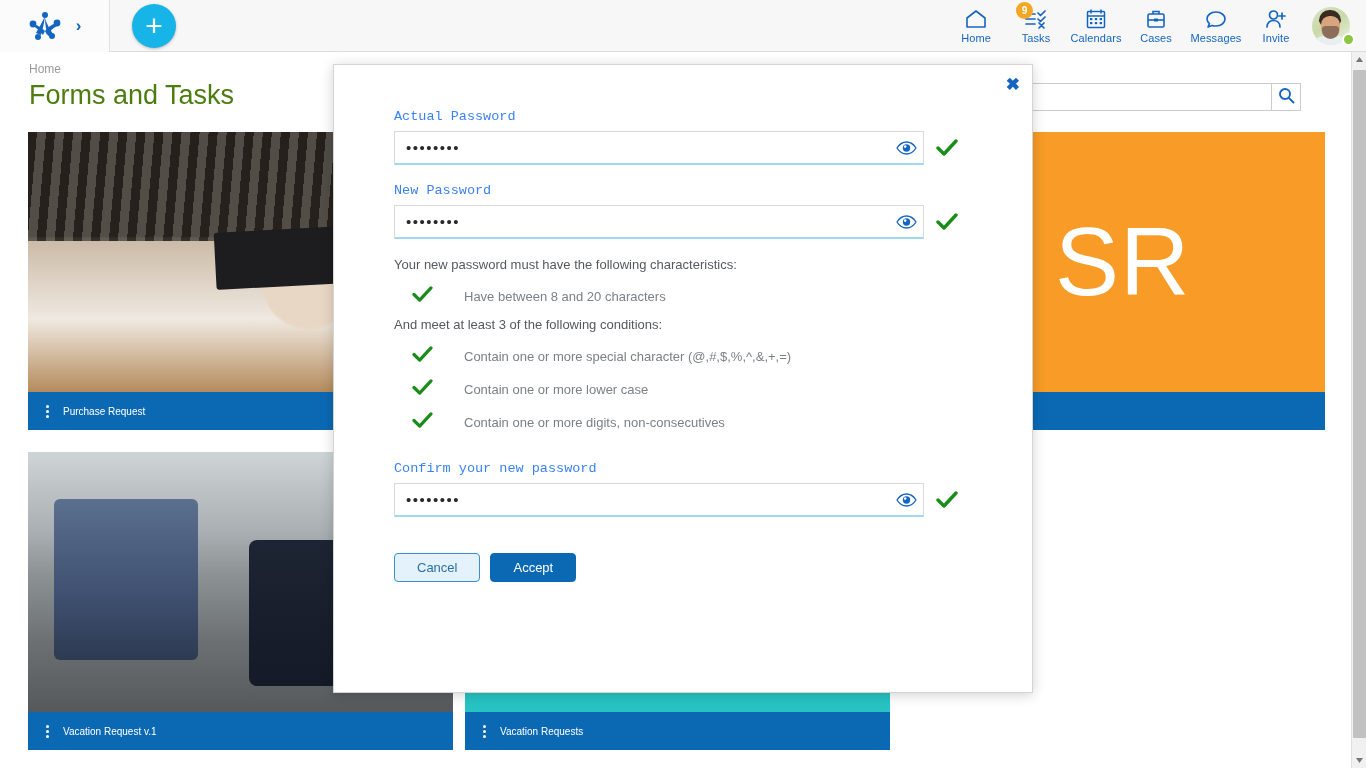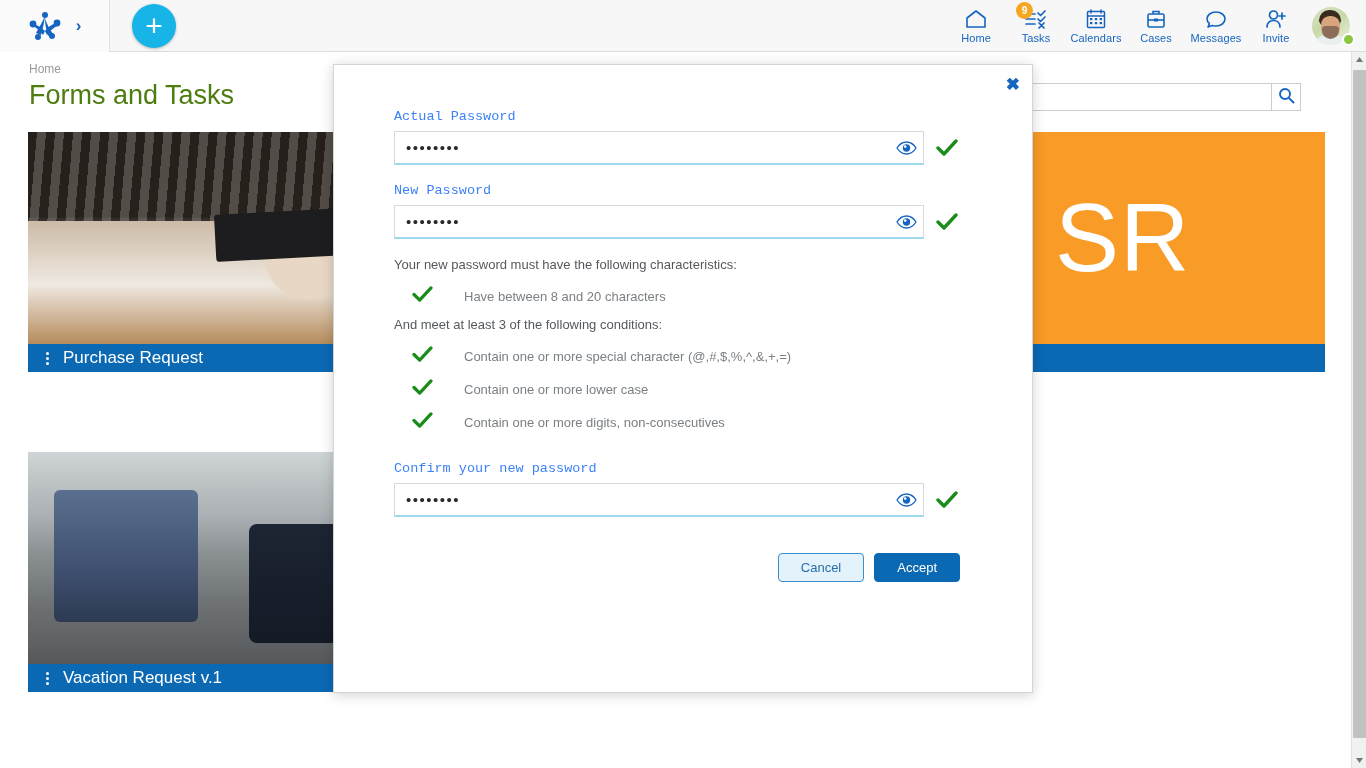--- a/index.html
+++ b/index.html
@@ -83,25 +83,25 @@
     padding: 0 8px; font-size: 13px; outline: none; background: #fff;
   }
   .search-btn {
     width: 30px; height: 28px; border: 1px solid #ccc; background: #fff;
     display: flex; align-items: center; justify-content: center; cursor: pointer;
   }
 
   
   .cards { position: absolute; left: 0; top: 0; width: 1351px; height: 716px; }
   .card { position: absolute; width: 425px; }
-  .card-media { width: 100%; height: 212px; position: relative; overflow: hidden; }
+  .card-media { width: 100%; height: 260px; position: relative; overflow: hidden; }
   .card-bar {
-    height: 28px; background: #0b69b4; color: #fff;
+    height: 38px; background: #0b69b4; color: #fff;
     display: flex; align-items: center; gap: 14px; padding: 0 18px;
-    font-size: 17px;
+    font-size: 10px;
   }
   .dots { display: flex; flex-direction: column; gap: 2px; cursor: pointer; }
   .dots i { width: 3px; height: 3px; background: #fff; border-radius: 50%; display: block; }
 
   
   .photo-desk {
     background:
       radial-gradient(circle at 66% 58%, #e8d7c4 0 14%, transparent 15%),
       linear-gradient(180deg, #2e2a26 0%, #3a342e 40%, #cbb9a5 41%, #efe9e1 72%, #b58b5c 100%);
   }
@@ -158,21 +158,21 @@
   }
   .eye-btn { width: 34px; display: flex; align-items: center; justify-content: center; cursor: pointer; }
   .ok-check { width: 46px; display: flex; align-items: center; justify-content: center; }
 
   .req-title { font-size: 13px; color: #55595d; font-weight: normal; margin: 4px 0 8px 0; }
   .req-title.second { }
   .req-item { display: flex; align-items: center; gap: 18px; padding: 6px 0 6px 18px; }
   .req-text { font-size: 13px; color: #7b8085; margin-left: 13px; }
 
   .modal-actions {
-    display: flex; justify-content: flex-end; gap: 10px;
+    display: flex; gap: 10px;
     padding: 18px 72px 0 60px;
   }
   .btn { height: 29px; padding: 0 22px; border-radius: 4px; font-size: 13px; cursor: pointer; }
   .btn-cancel { background: #e4f2fb; border: 1px solid #3a8fd0; color: #2b6fa8; }
   .btn-accept { background: #0b69b4; border: 1px solid #0b69b4; color: #fff; }
 
   
   .scrollbar {
     position: absolute; right: 0; top: 52px; width: 15px; height: 716px;
     background: #f1f1f1; border-left: 1px solid #e0e0e0;

